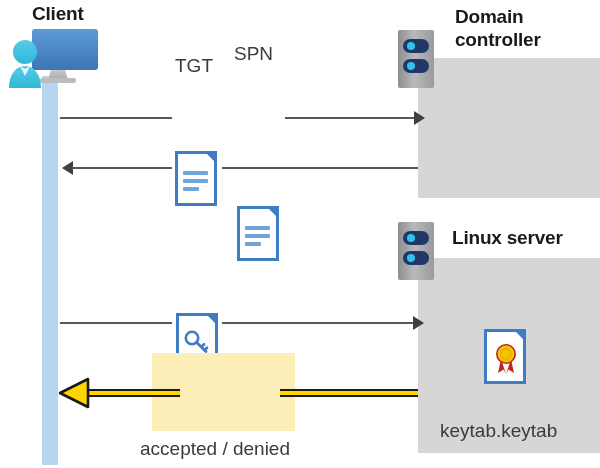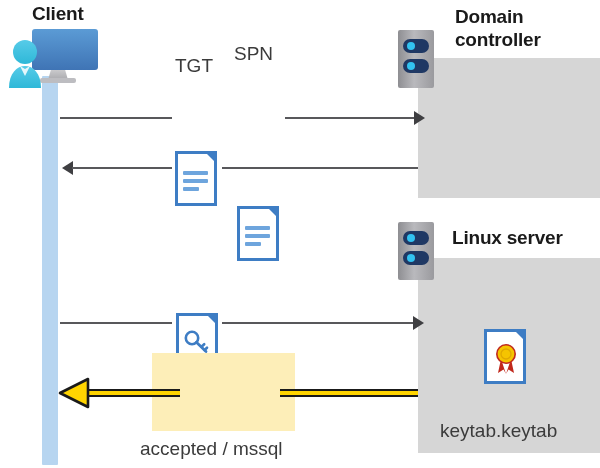--- a/index.html
+++ b/index.html
@@ -262,15 +262,15 @@
 
   <div class="abs" style="left:280px; top:389px; width:138px; height:8px;">
     <div class="yline-outer" style="position:absolute; inset:0;"></div>
     <div class="yline-inner"></div>
   </div>
 
   <svg class="abs" width="34" height="32" viewBox="0 0 34 32" style="left:58px; top:377px;">
     <path d="M2 16 L30 2 L30 30 Z" fill="#ffd400" stroke="#1a1a1a" stroke-width="2.6" stroke-linejoin="round"></path>
   </svg>
 
-  <div class="abs plain-label" style="left:140px; top:437px; width:250px;">accepted / mssql</div>
+  <div class="abs plain-label" style="left:140px; top:437px; width:250px;">accepted / denied</div>
 
 </div>
 
 </body></html>

